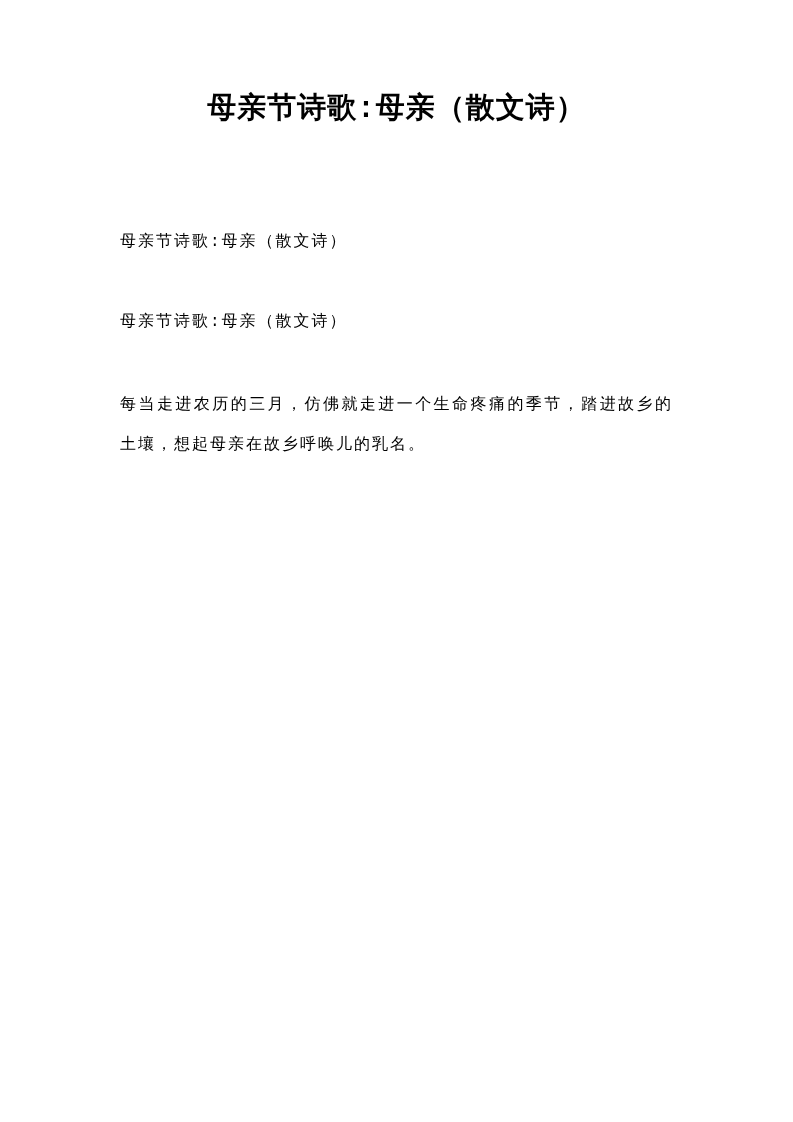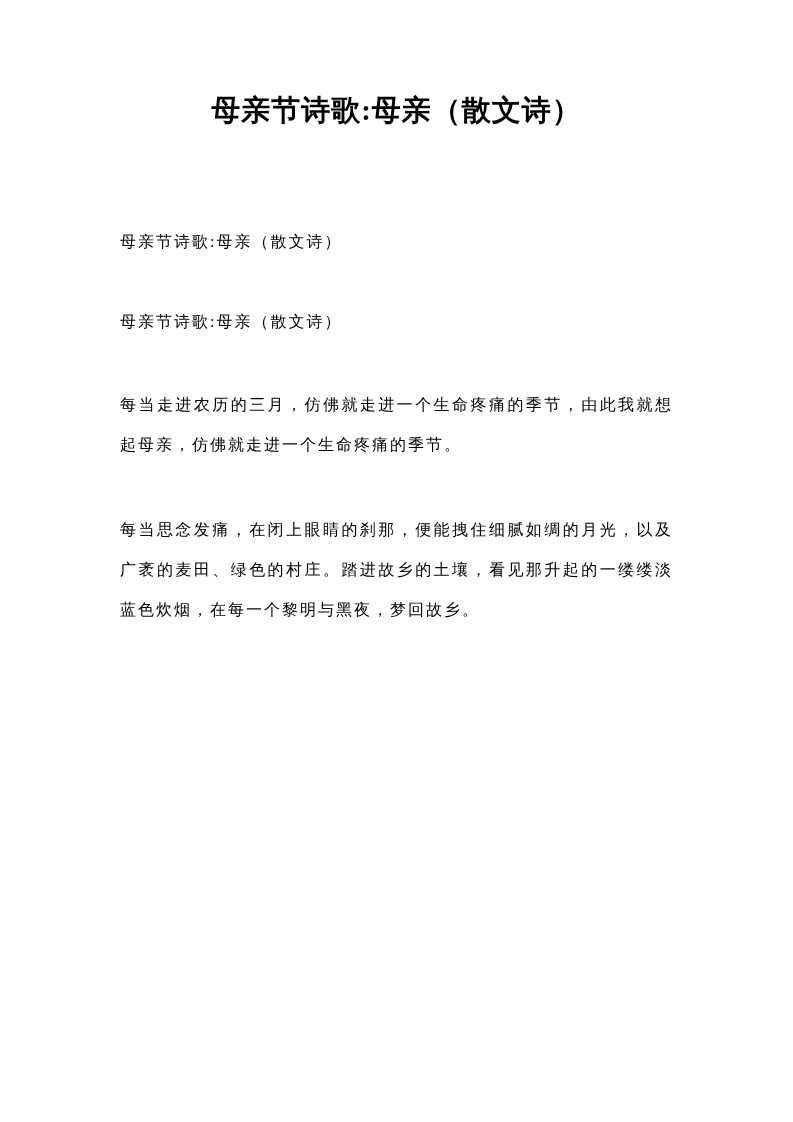--- a/index.html
+++ b/index.html
@@ -1,15 +1,15 @@
 <!DOCTYPE html>
 <html lang="zh"><head>
 <meta charset="utf-8">
 <style>
-  * { margin: 0; padding: 0; box-sizing: border-box; }
+  * { margin: 0; padding: 0; box-sizing: border-box; font-family: Liberation Mono, monospace; }
 
   html, body {
     width: 793px;
     height: 1122px;
     background: #ffffff;
     overflow: hidden;
   }
 
   .page {
     width: 793px;
@@ -50,17 +50,16 @@
 <body>
 
 <div class="page">
   <h1 class="doc-title">母亲节诗歌:母亲（散文诗）</h1>
 
   <p class="para">母亲节诗歌:母亲（散文诗）</p>
 
   <p class="para">母亲节诗歌:母亲（散文诗）</p>
 
 
-  <p class="para">每当走进农历的三月，仿佛就走进一个生命疼痛的季节，由此我就想起母亲，仿佛就走进一个生命疼痛的季节。</p>
+  <p class="para">每当走进农历的三月，仿佛就走进一个生命疼痛的季节，踏进故乡的土壤，想起母亲在故乡呼唤儿的乳名。</p>
 
-  <p class="para">每当思念发痛，在闭上眼睛的刹那，便能拽住细腻如绸的月光，以及广袤的麦田、绿色的村庄。踏进故乡的土壤，看见那升起的一缕缕淡蓝色炊烟，在每一个黎明与黑夜，梦回故乡。</p>
 
 </div>
 
 </body></html>

